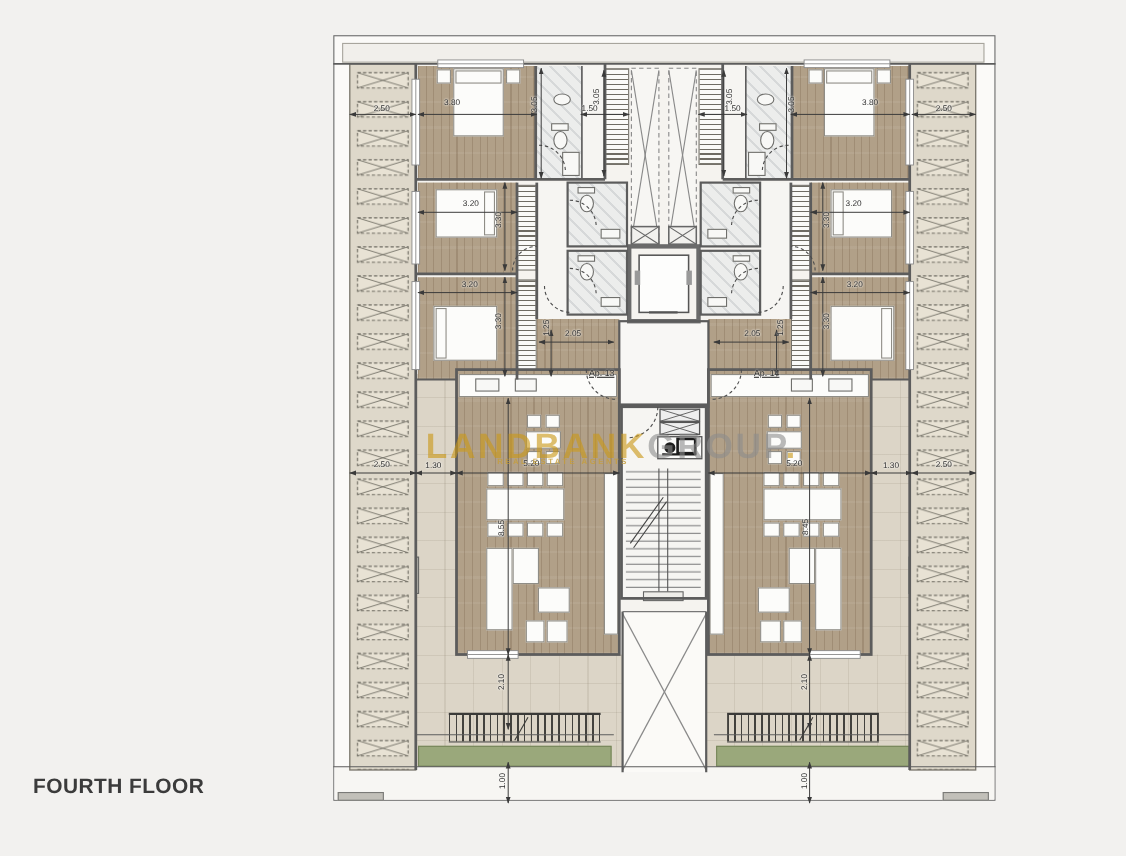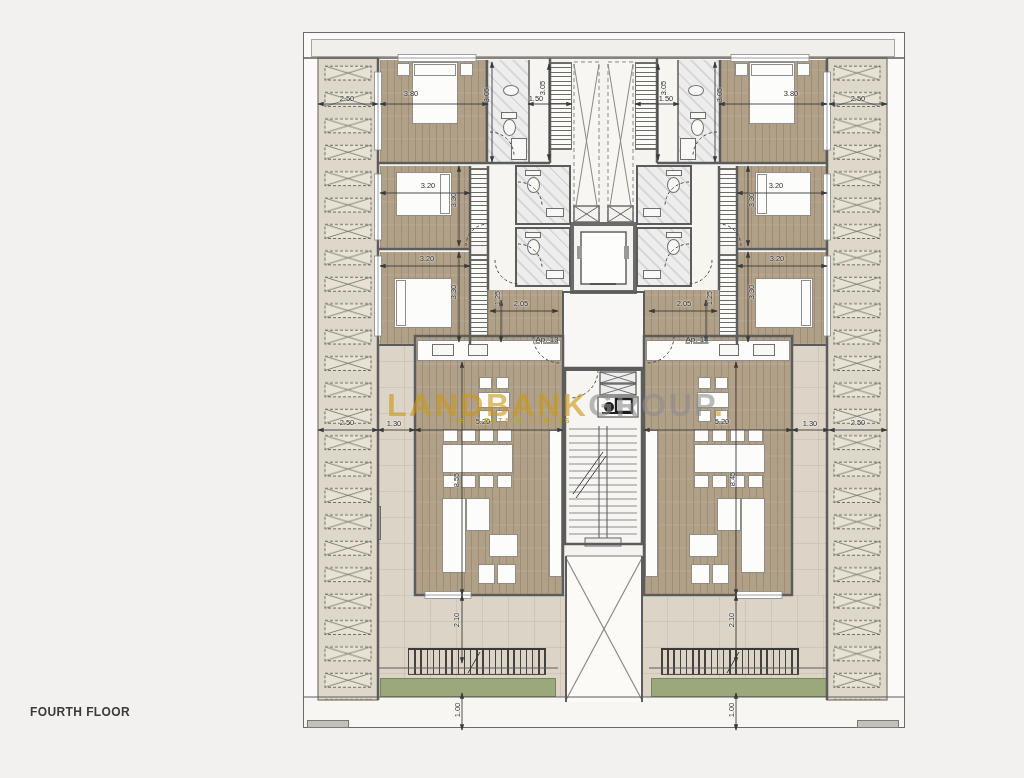--- a/index.html
+++ b/index.html
@@ -29,21 +29,21 @@
   .ap-label{position:absolute;font-size:8px;color:#2f2f2f;z-index:40;white-space:nowrap;
     transform:translate(-50%,-50%);text-shadow:0 0 2px #fbfaf8;text-decoration:underline;}
   #plan-svg{position:absolute;left:0;top:0;z-index:30;pointer-events:none;}
   .furn-layer{z-index:20;}
   #watermark{position:absolute;left:387px;top:389px;z-index:50;font-weight:700;font-size:32px;
     letter-spacing:2.5px;line-height:1;white-space:nowrap;}
   #watermark .gold{color:rgba(201,152,22,.62);}
   #watermark .gray{color:rgba(140,140,140,.6);}
   #wm-sub{position:absolute;left:452px;top:417px;z-index:50;font-size:7px;letter-spacing:2.3px;
     color:rgba(198,158,60,.85);white-space:nowrap;font-weight:600;}
-  #floor-title{position:absolute;left:30px;top:705px;font-size:12px;font-weight:600;
+  #floor-title{position:absolute;left:30px;top:705px;font-size:19px;font-weight:600;
     color:#3b3b3b;letter-spacing:.4px;z-index:60;}
 </style>
 </head>
 <body>
 
 <div id="canvas">
 
   <div class="abs" style="left:303px;top:32px;width:602px;height:696px;background:#fbfaf8;border:1.5px solid #6a6a6a;"></div>
   <div class="abs" style="left:311px;top:39px;width:584px;height:18px;background:#f1efeb;border:1px solid #a8a59d;"></div>
   <div class="abs" style="left:378px;top:58px;width:449px;height:642px;background:#f5f3ef;"></div>

